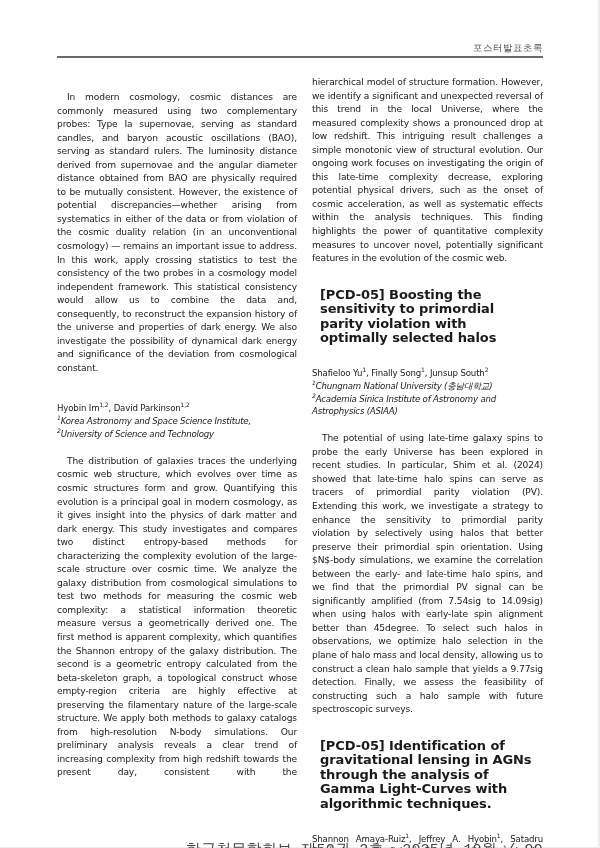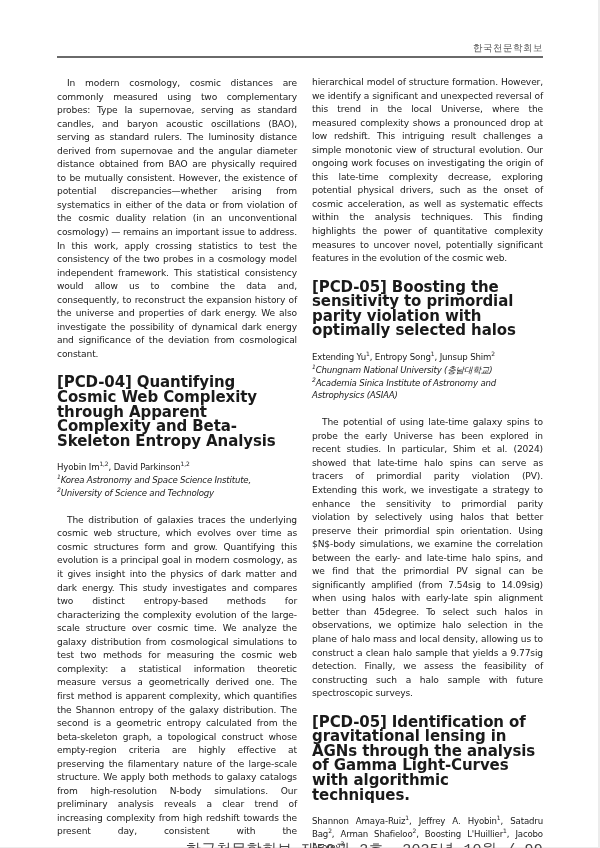--- a/index.html
+++ b/index.html
@@ -7,54 +7,53 @@
     width: 600px; height: 848px; background: #ffffff; position: relative; overflow: hidden;
     font-family: "DejaVu Sans", "Liberation Sans", sans-serif; color: #1a1a1a;
   }
   .page-edge { position: absolute; inset: 0; border-right: 2px solid #ececec; border-bottom: 1px solid #ececec; pointer-events: none; }
   .running-head {
     position: absolute; right: 57px; top: 42px; font-size: 9.5px; color: #555;
     font-family: "DejaVu Serif", serif; letter-spacing: 0.5px;
   }
   .head-rule { position: absolute; left: 57px; right: 57px; top: 56px; height: 2px; background: #6a6a6a; }
   .col { position: absolute; top: 90px; width: 240px; }
-  .col.left { left: 57px; top: 77px; }
+  .col.left { left: 57px; top: 91px; }
   .col.right { left: 312px; width: 231px; top: 76px; }
   p.body {
     margin: 0; font-size: 9.1px; line-height: 13.55px; text-align: justify; letter-spacing: -0.12px;
   }
   p.body.indent { text-indent: 10px; }
   h2.abs-title {
-    margin: 0; font-size: 15px; line-height: 14.6px; font-weight: bold; letter-spacing: -0.1px;
+    margin: 8px; font-size: 13px; line-height: 14.6px; font-weight: bold; letter-spacing: -0.1px;
   }
   .authors { font-size: 8.6px; line-height: 12.8px; margin: 0; letter-spacing: -0.15px; }
   .affil { font-size: 8.6px; line-height: 12.8px; margin: 0; font-style: italic; letter-spacing: -0.2px; }
   sup { font-size: 6px; line-height: 0; }
   .gap-s { height: 13px; }
   .gap-m { height: 14px; }
   .footer {
     position: absolute; right: 57px; top: 805px; font-size: 15px; color: #444;
     font-family: Liberation Mono, monospace; letter-spacing: 0.2px; margin-top: 35px;
   }
 </style>
 </head>
 <body>
 
 <div class="page-edge"></div>
 
-<div class="running-head">한국천문학회보</div>
+<div class="running-head">포스터발표초록</div>
 <div class="head-rule"></div>
 
 <div class="col left">
   <p class="body indent">In modern cosmology, cosmic distances are commonly measured using two complementary probes: Type Ia supernovae, serving as standard candles, and baryon acoustic oscillations (BAO), serving as standard rulers. The luminosity distance derived from supernovae and the angular diameter distance obtained from BAO are physically required to be mutually consistent. However, the existence of potential discrepancies—whether arising from systematics in either of the data or from violation of the cosmic duality relation (in an unconventional cosmology) — remains an important issue to address. In this work, apply crossing statistics to test the consistency of the two probes in a cosmology model independent framework. This statistical consistency would allow us to combine the data and, consequently, to reconstruct the expansion history of the universe and properties of dark energy. We also investigate the possibility of dynamical dark energy and significance of the deviation from cosmological constant.</p>
 
   <div class="gap-m"></div>
 
   <section>
-    <h2 class="abs-title">[PCD-04] Quantifying Cosmic Web Complexity through Apparent Complexity and Beta-Skeleton Entropy Analysis</h2>
     <div class="gap-s"></div>
     <p class="authors">
       <span>Hyobin Im</span><sup>1,2</sup>,
       <span>David Parkinson</span><sup>1,2</sup>
     </p>
     <p class="affil"><sup>1</sup><span>Korea Astronomy and Space Science Institute,</span></p>
     <p class="affil"><sup>2</sup><span>University of Science and Technology</span></p>
     <div class="gap-m"></div>
     <p class="body indent" style="text-align-last: justify;">The distribution of galaxies traces the underlying cosmic web structure, which evolves over time as cosmic structures form and grow. Quantifying this evolution is a principal goal in modern cosmology, as it gives insight into the physics of dark matter and dark energy. This study investigates and compares two distinct entropy-based methods for characterizing the complexity evolution of the large-scale structure over cosmic time. We analyze the galaxy distribution from cosmological simulations to test two methods for measuring the cosmic web complexity: a statistical information theoretic measure versus a geometrically derived one. The first method is apparent complexity, which quantifies the Shannon entropy of the galaxy distribution. The second is a geometric entropy calculated from the beta-skeleton graph, a topological construct whose empty-region criteria are highly effective at preserving the filamentary nature of the large-scale structure. We apply both methods to galaxy catalogs from high-resolution N-body simulations. Our preliminary analysis reveals a clear trend of increasing complexity from high redshift towards the present day, consistent with the</p>
   </section>
@@ -62,23 +61,23 @@
 
 <div class="col right">
   <p class="body">hierarchical model of structure formation. However, we identify a significant and unexpected reversal of this trend in the local Universe, where the measured complexity shows a pronounced drop at low redshift. This intriguing result challenges a simple monotonic view of structural evolution. Our ongoing work focuses on investigating the origin of this late-time complexity decrease, exploring potential physical drivers, such as the onset of cosmic acceleration, as well as systematic effects within the analysis techniques. This finding highlights the power of quantitative complexity measures to uncover novel, potentially significant features in the evolution of the cosmic web.</p>
 
   <div class="gap-m"></div>
 
   <section>
     <h2 class="abs-title">[PCD-05] Boosting the sensitivity to primordial parity violation with optimally selected halos</h2>
     <div class="gap-s"></div>
     <p class="authors">
-      <span>Extending Yu</span><sup>1</sup>,
-      <span>Entropy Song</span><sup>1</sup>,
-      <span>Junsup Shim</span><sup>2</sup>
+      <span>Shafieloo Yu</span><sup>1</sup>,
+      <span>Finally Song</span><sup>1</sup>,
+      <span>Junsup South</span><sup>2</sup>
     </p>
     <p class="affil"><sup>1</sup><span>Chungnam National University (충남대학교)</span></p>
     <p class="affil"><sup>2</sup><span>Academia Sinica Institute of Astronomy and Astrophysics (ASIAA)</span></p>
     <div class="gap-m"></div>
     <p class="body indent">The potential of using late-time galaxy spins to probe the early Universe has been explored in recent studies. In particular, Shim et al. (2024) showed that late-time halo spins can serve as tracers of primordial parity violation (PV). Extending this work, we investigate a strategy to enhance the sensitivity to primordial parity violation by selectively using halos that better preserve their primordial spin orientation. Using $N$-body simulations, we examine the correlation between the early- and late-time halo spins, and we find that the primordial PV signal can be significantly amplified (from 7.54sig to 14.09sig) when using halos with early-late spin alignment better than 45degree. To select such halos in observations, we optimize halo selection in the plane of halo mass and local density, allowing us to construct a clean halo sample that yields a 9.77sig detection. Finally, we assess the feasibility of constructing such a halo sample with future spectroscopic surveys.</p>
   </section>
 
   <div class="gap-m"></div>
 
   <section>

